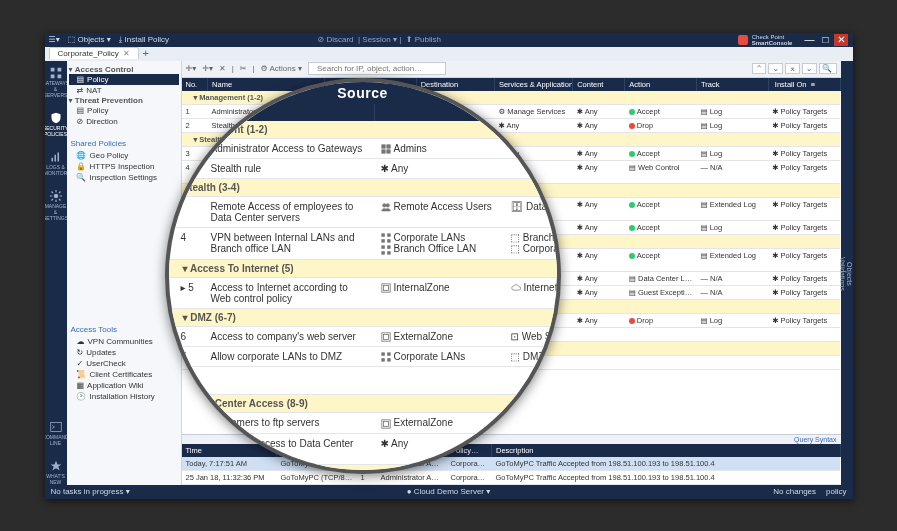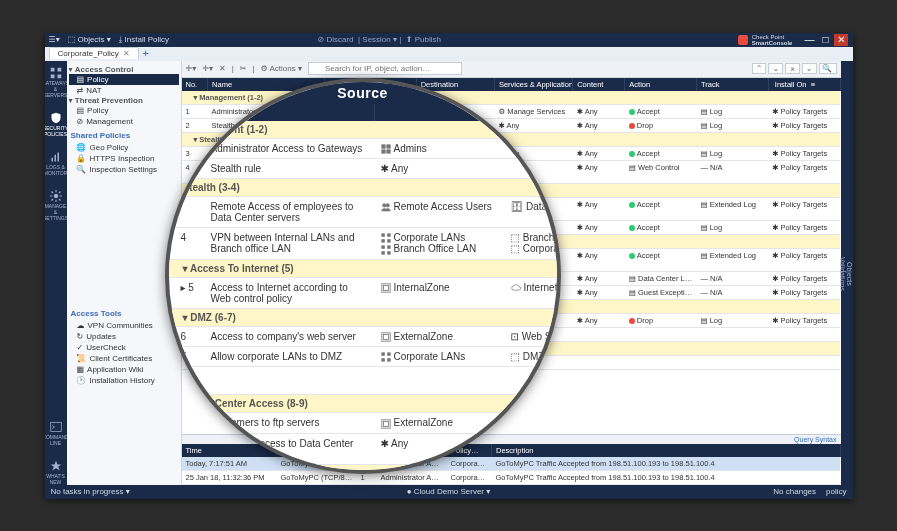--- a/index.html
+++ b/index.html
@@ -19,28 +19,28 @@
   
   .body{position:absolute;top:28px;bottom:14px;left:0;right:0;display:flex}
   .siderail{width:22px;background:#1a2b4a;color:#9fb0c9;display:flex;flex-direction:column;align-items:center;padding-top:6px;gap:14px;font-size:5px;text-align:center}
   .siderail div{display:flex;flex-direction:column;align-items:center;gap:1px}
   .siderail svg{width:12px;height:12px;fill:#9fb0c9}
   .siderail .active svg{fill:#fff}
   .siderail .active{color:#fff}
   .rightrail{width:12px;background:#1a2b4a;color:#9fb0c9;display:flex;flex-direction:column;align-items:center;padding-top:2px;font-size:7px;writing-mode:vertical-rl}
   .rightrail span{margin:2px 0}
   .leftpanel{width:110px;background:#f5f7fa;border-right:1px solid #d0d6de;padding:4px 2px;font-size:8px;overflow:hidden}
-  .leftpanel .hdr{color:#3b6db5;font-weight:bold;margin:4px 2px 2px}
+  .leftpanel .hdr{color:#3b6db5;font-weight:normal;margin:12px 2px 2px}
   .leftpanel ul{list-style:none;margin:0;padding:0 0 0 8px}
   .leftpanel li{padding:1px 0;display:flex;align-items:center;gap:3px;white-space:nowrap;color:#333}
   .leftpanel li.active{background:#1a2b4a;color:#fff;margin-left:-8px;padding-left:8px}
   .main{flex:1;display:flex;flex-direction:column;background:#fff;min-width:0}
   
   .tbar{height:16px;background:#eef2f7;border-bottom:1px solid #d0d6de;display:flex;align-items:center;padding:0 4px;gap:6px;font-size:8px;color:#666}
-  .tbar input{font-size:8px;height:11px;border:1px solid #c5ccd6;padding:0 16px;width:120px}
+  .tbar input{font-size:8px;height:11px;border:1px solid #c5ccd6;padding:0 8px;width:120px}
   .tbar .nav{margin-left:auto;display:flex;gap:2px}
   .tbar .nav span{border:1px solid #c5ccd6;padding:0 3px;background:#fff}
   .banner{background:#1a2b4a;color:#fff;text-align:center;font-size:11px;font-weight:bold;padding:2px 0;letter-spacing:.5px}
   
   .grid{flex:1;overflow:auto;position:relative}
   table{border-collapse:collapse;width:100%;font-size:7.5px;table-layout:fixed}
   th{background:#1a2b4a;color:#fff;text-align:left;padding:2px 4px;font-weight:normal;border-right:1px solid #2d4263;white-space:nowrap;overflow:hidden}
   td{padding:2px 4px;border-bottom:1px solid #e2e6eb;vertical-align:top;white-space:nowrap;overflow:hidden;text-overflow:ellipsis}
   tr.section td{background:#fff6c7;font-weight:bold;color:#555}
   tr.section td.span{padding-left:12px}
@@ -158,21 +158,21 @@
 
     <div class="leftpanel">
       <div style="color:#555">▾ <b>Access Control</b></div>
       <ul>
         <li class="active">▤ <span>Policy</span></li>
         <li>⇄ <span>NAT</span></li>
       </ul>
       <div style="color:#555">▾ <b>Threat Prevention</b></div>
       <ul>
         <li>▤ <span>Policy</span></li>
-        <li>⊘ <span>Management</span></li>
+        <li>⊘ <span>Direction</span></li>
       </ul>
       <div class="hdr">Shared Policies</div>
       <ul>
         <li>🌐 <span>Geo Policy</span></li>
         <li>🔒 <span>HTTPS Inspection</span></li>
         <li>🔍 <span>Inspection Settings</span></li>
       </ul>
       <div style="height:130px"></div>
       <div class="hdr">Access Tools</div>
       <ul>

